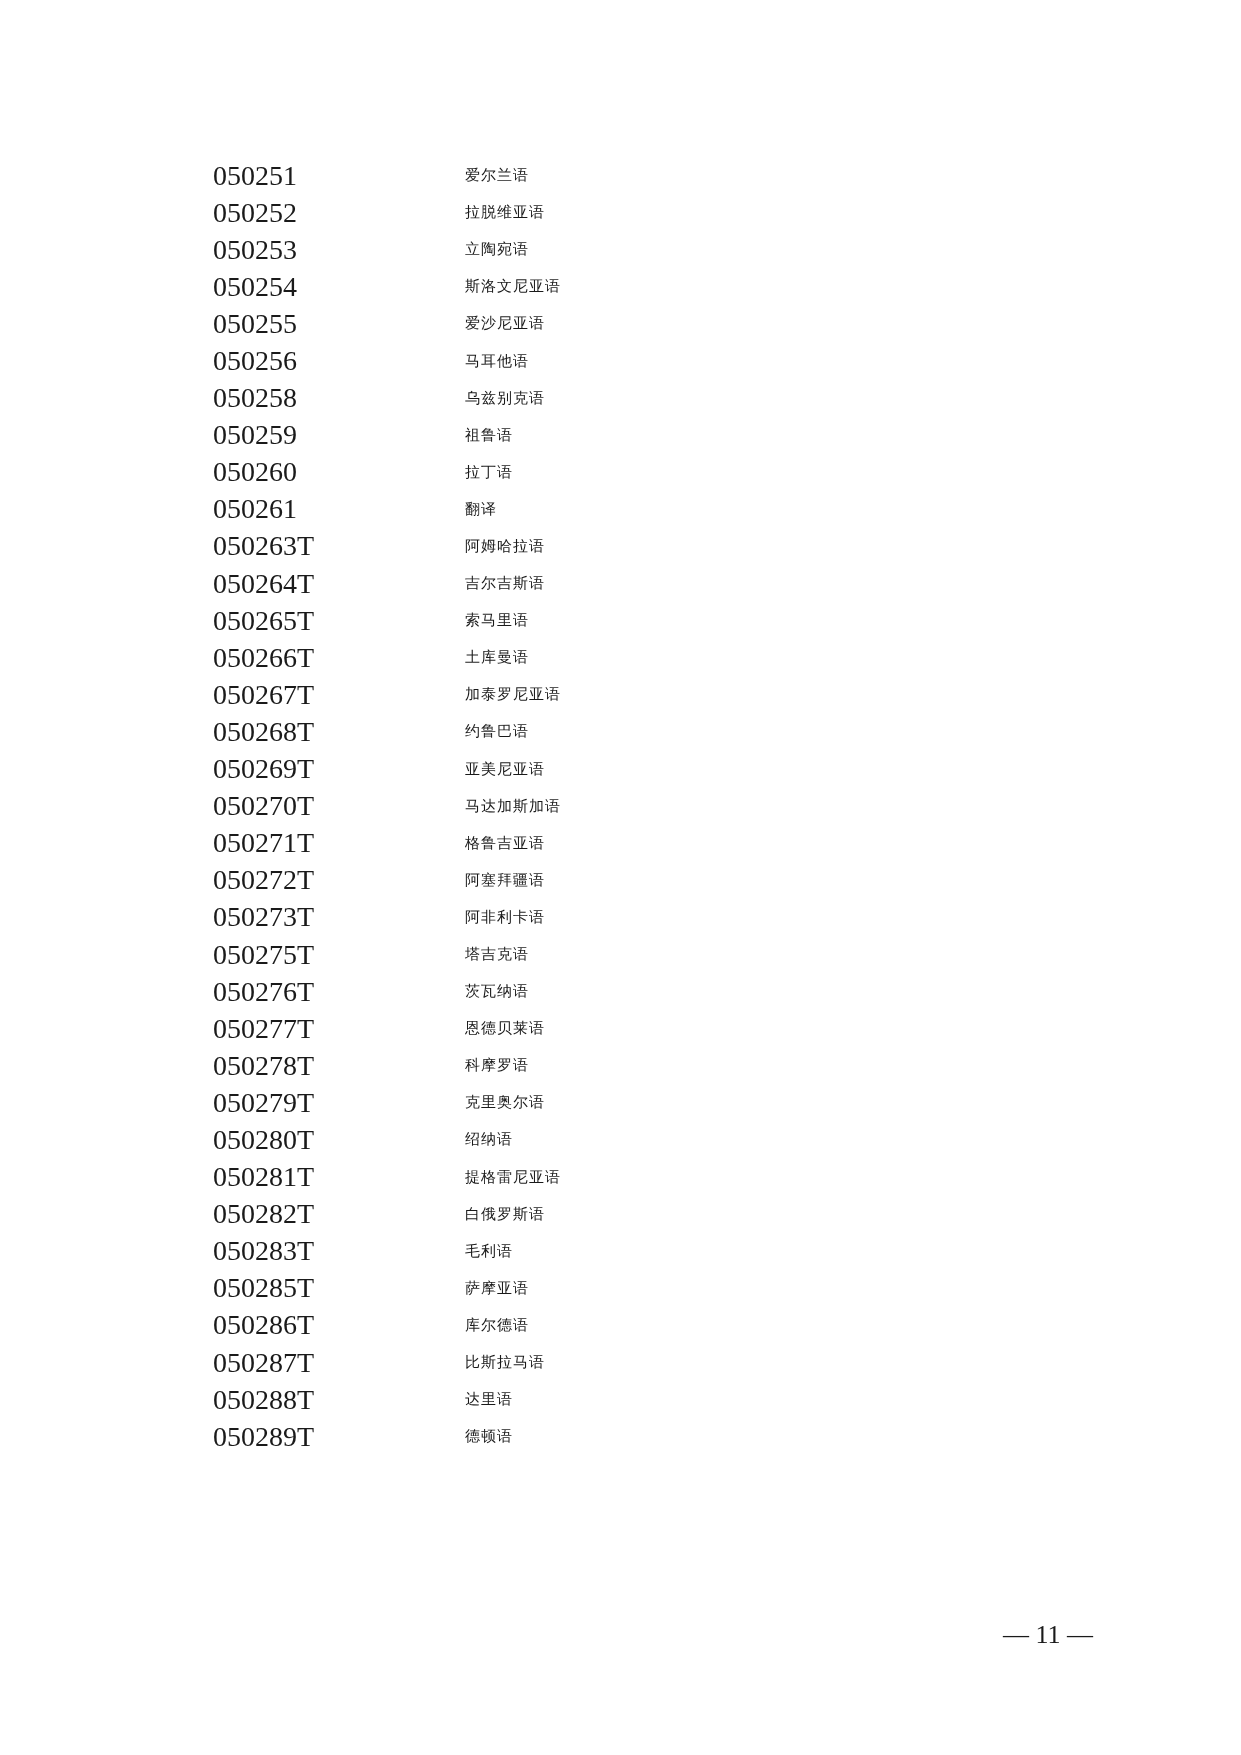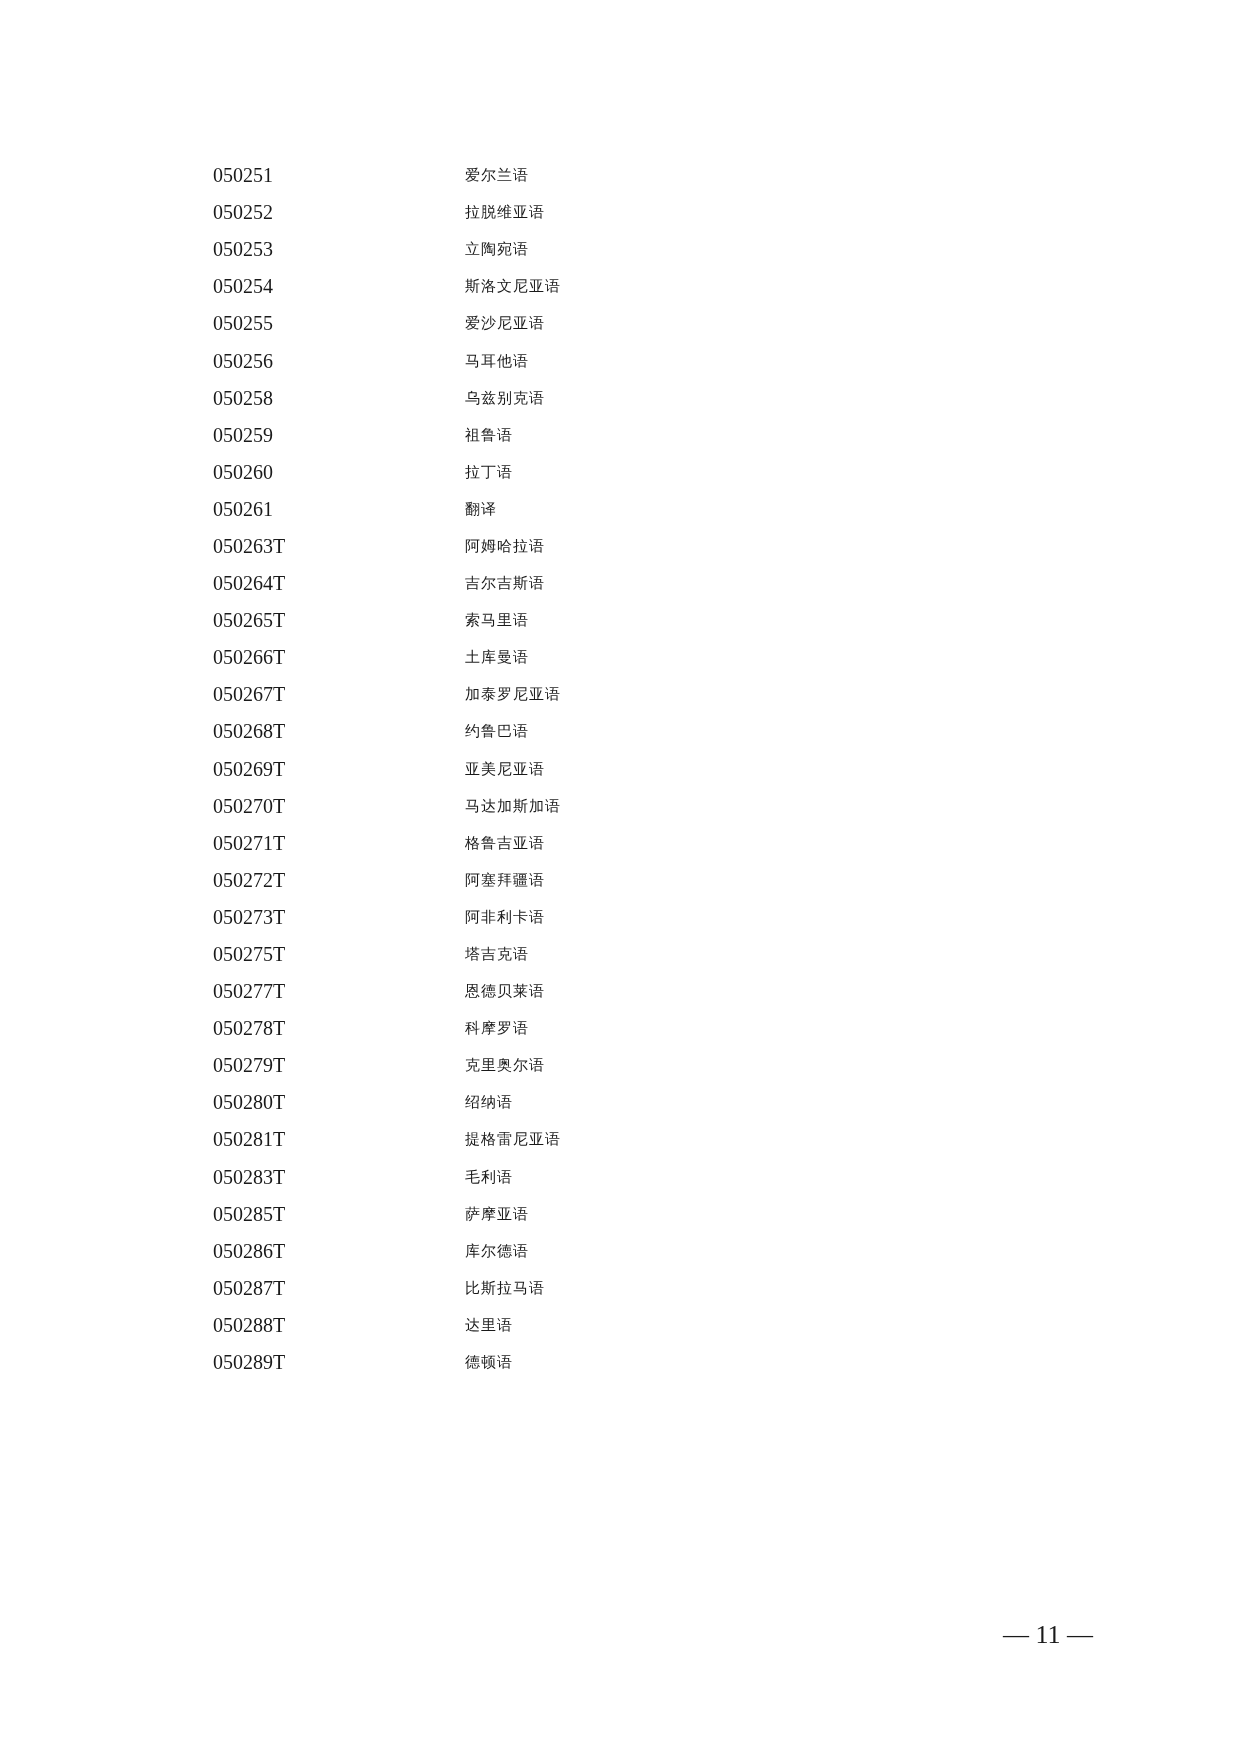--- a/index.html
+++ b/index.html
@@ -1,20 +1,20 @@
 <!DOCTYPE html>
 <html><head>
 <meta charset="utf-8">
 <style>
   html, body { margin:0; padding:0; background:#ffffff; }
   body { width:1241px; height:1755px; position:relative; overflow:hidden;
          font-family:"DejaVu Serif","Liberation Serif",serif; color:#1a1a1a; }
   .list { position:absolute; left:213px; top:157px; }
   .row { height:37.1px; display:flex; align-items:center; font-size:21px; }
-  .code { width:252px; font-family:"Liberation Serif","DejaVu Serif",serif; font-size:20px; }
+  .code { width:252px; font-family:"Liberation Serif","DejaVu Serif",serif; font-size:28px; }
   .name { font-size:15px; letter-spacing:1px; }
   .pageno { position:absolute; top:1620px; left:955px; font-family:"Liberation Serif",serif; font-size:26px; white-space:pre;margin-left:48px; }
 </style>
 </head>
 <body>
 
 <div class="list" id="list">
     <div class="row">
       <span class="code">050251</span>
       <span class="name">爱尔兰语</span>
@@ -97,38 +97,46 @@
     </div>
     <div class="row">
       <span class="code">050273T</span>
       <span class="name">阿非利卡语</span>
     </div>
     <div class="row">
       <span class="code">050275T</span>
       <span class="name">塔吉克语</span>
     </div>
     <div class="row">
+      <span class="code">050276T</span>
+      <span class="name">茨瓦纳语</span>
+    </div>
+    <div class="row">
       <span class="code">050277T</span>
       <span class="name">恩德贝莱语</span>
     </div>
     <div class="row">
       <span class="code">050278T</span>
       <span class="name">科摩罗语</span>
     </div>
     <div class="row">
       <span class="code">050279T</span>
       <span class="name">克里奥尔语</span>
     </div>
     <div class="row">
       <span class="code">050280T</span>
       <span class="name">绍纳语</span>
     </div>
     <div class="row">
       <span class="code">050281T</span>
       <span class="name">提格雷尼亚语</span>
+    </div>
+    <div class="row">
+      <span class="code">050282T</span>
+      <span class="name">白俄罗斯语</span>
     </div>
     <div class="row">
       <span class="code">050283T</span>
       <span class="name">毛利语</span>
     </div>
     <div class="row">
       <span class="code">050285T</span>
       <span class="name">萨摩亚语</span>
     </div>
     <div class="row">

